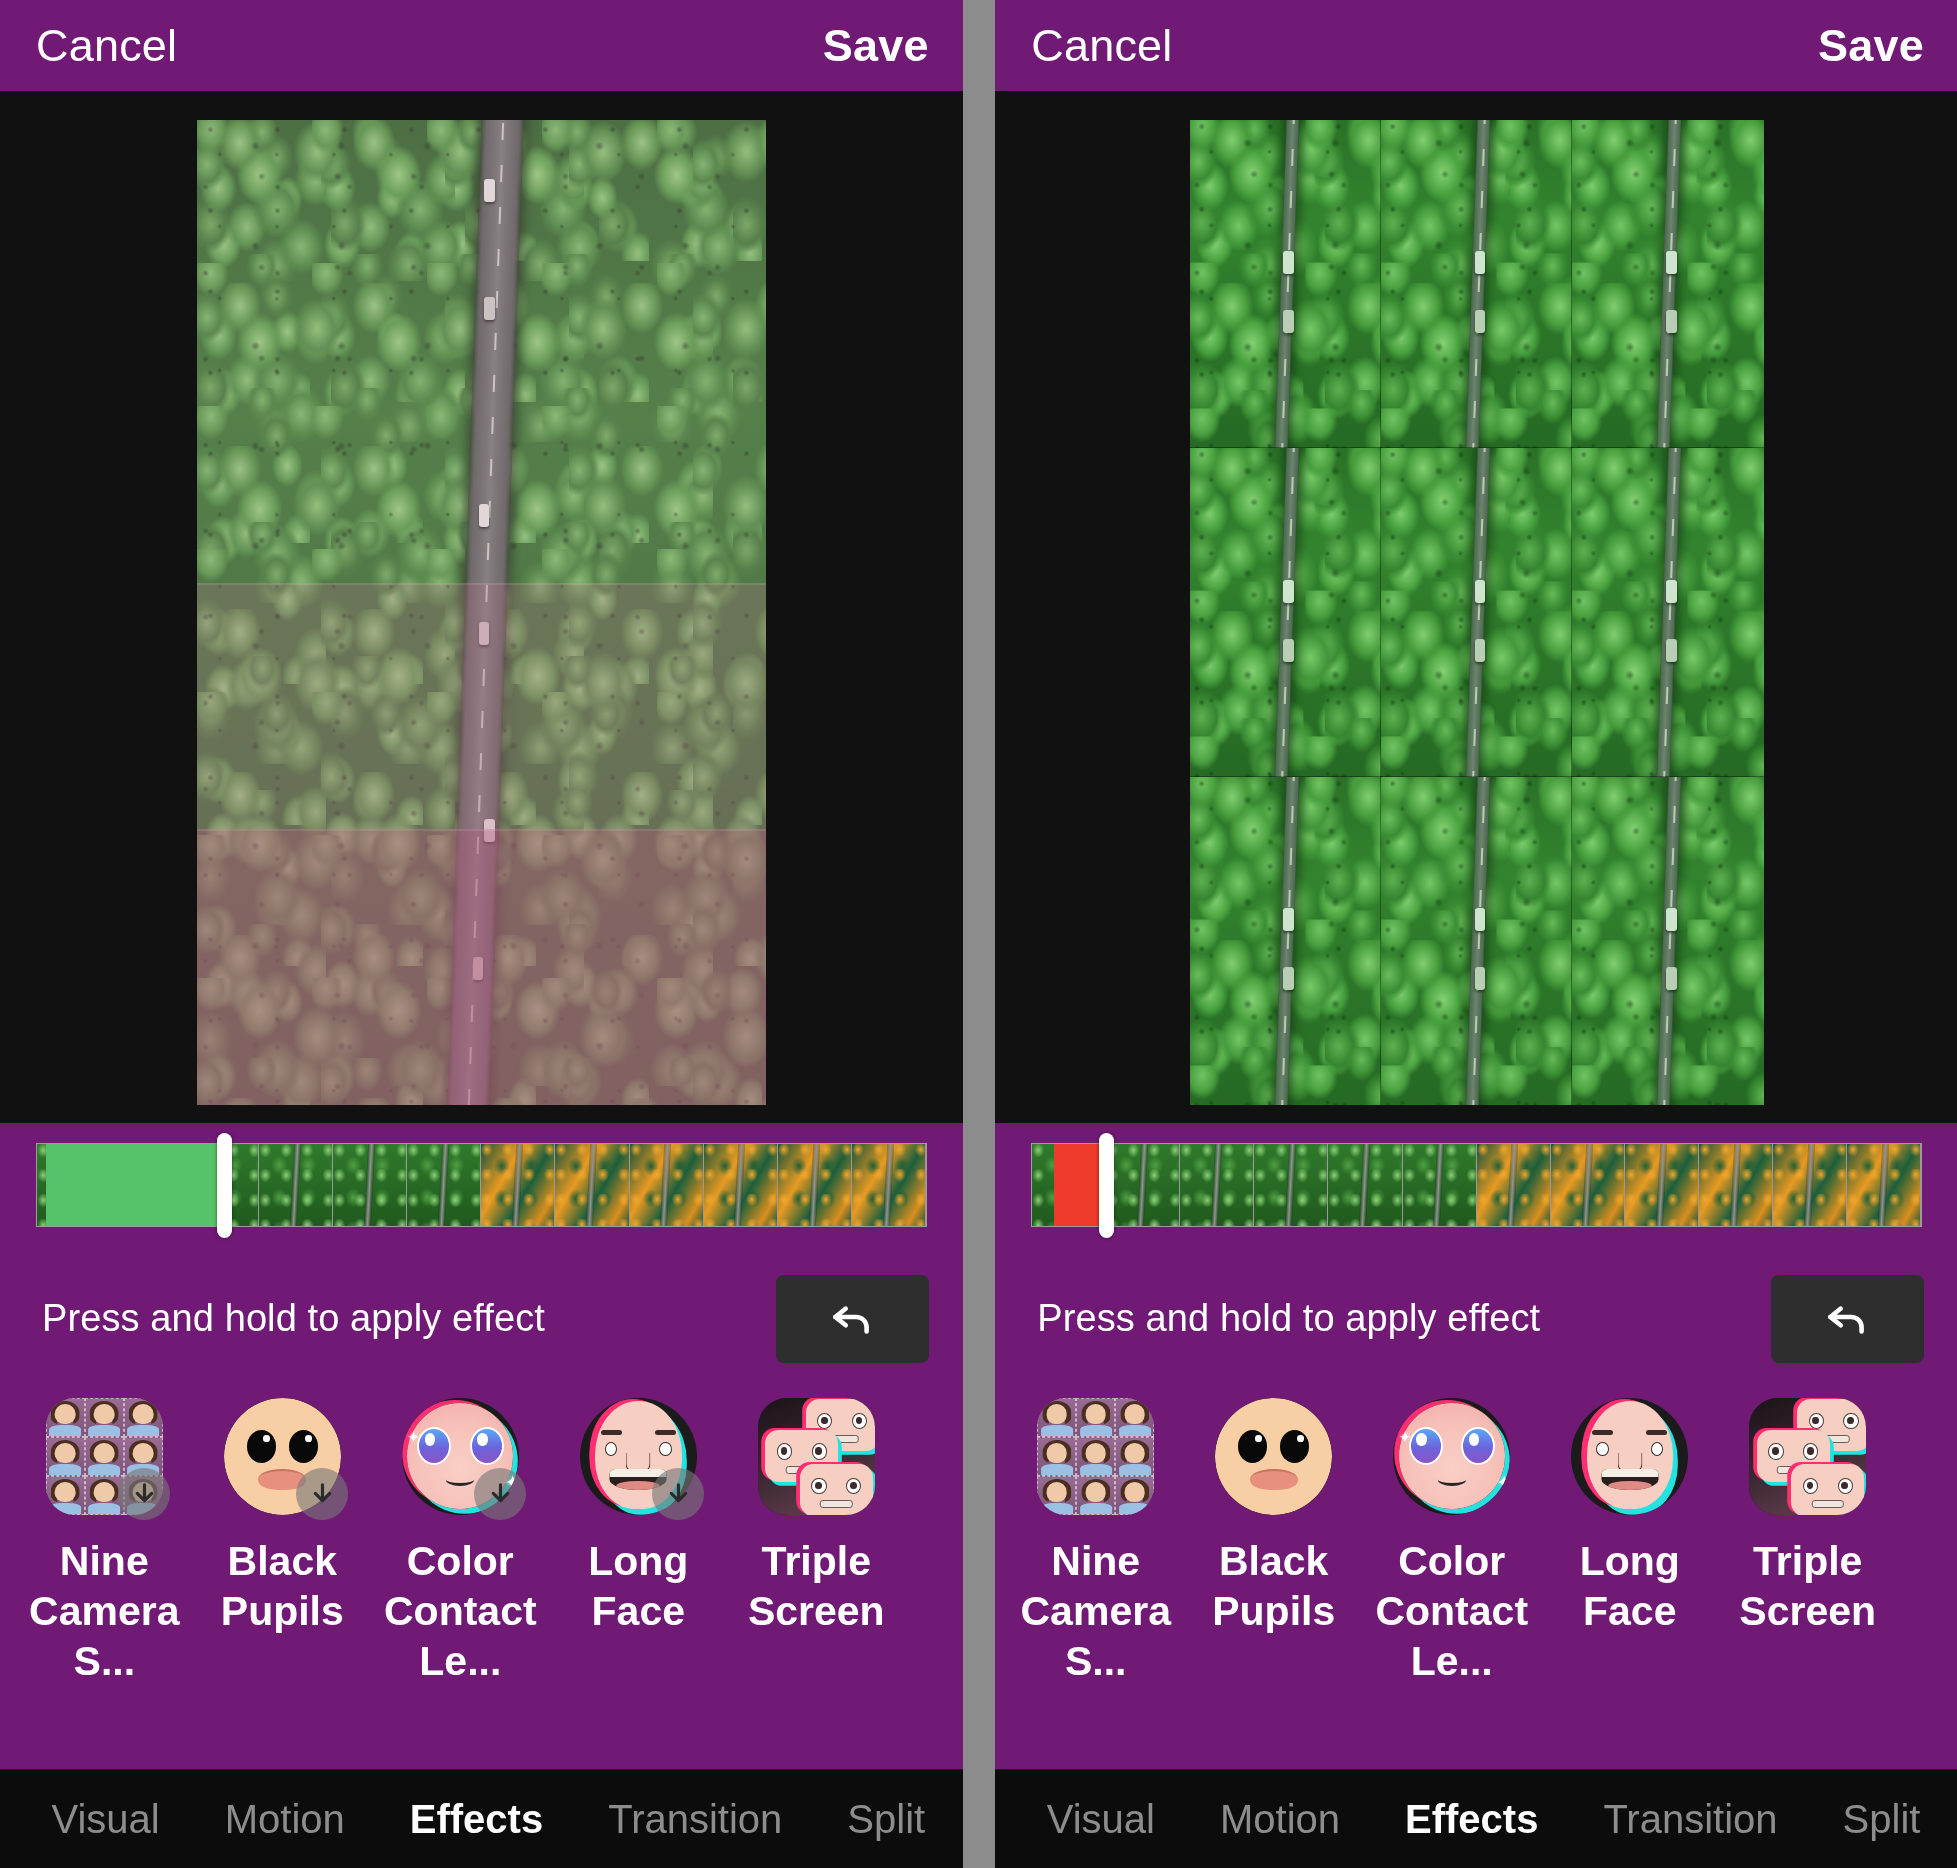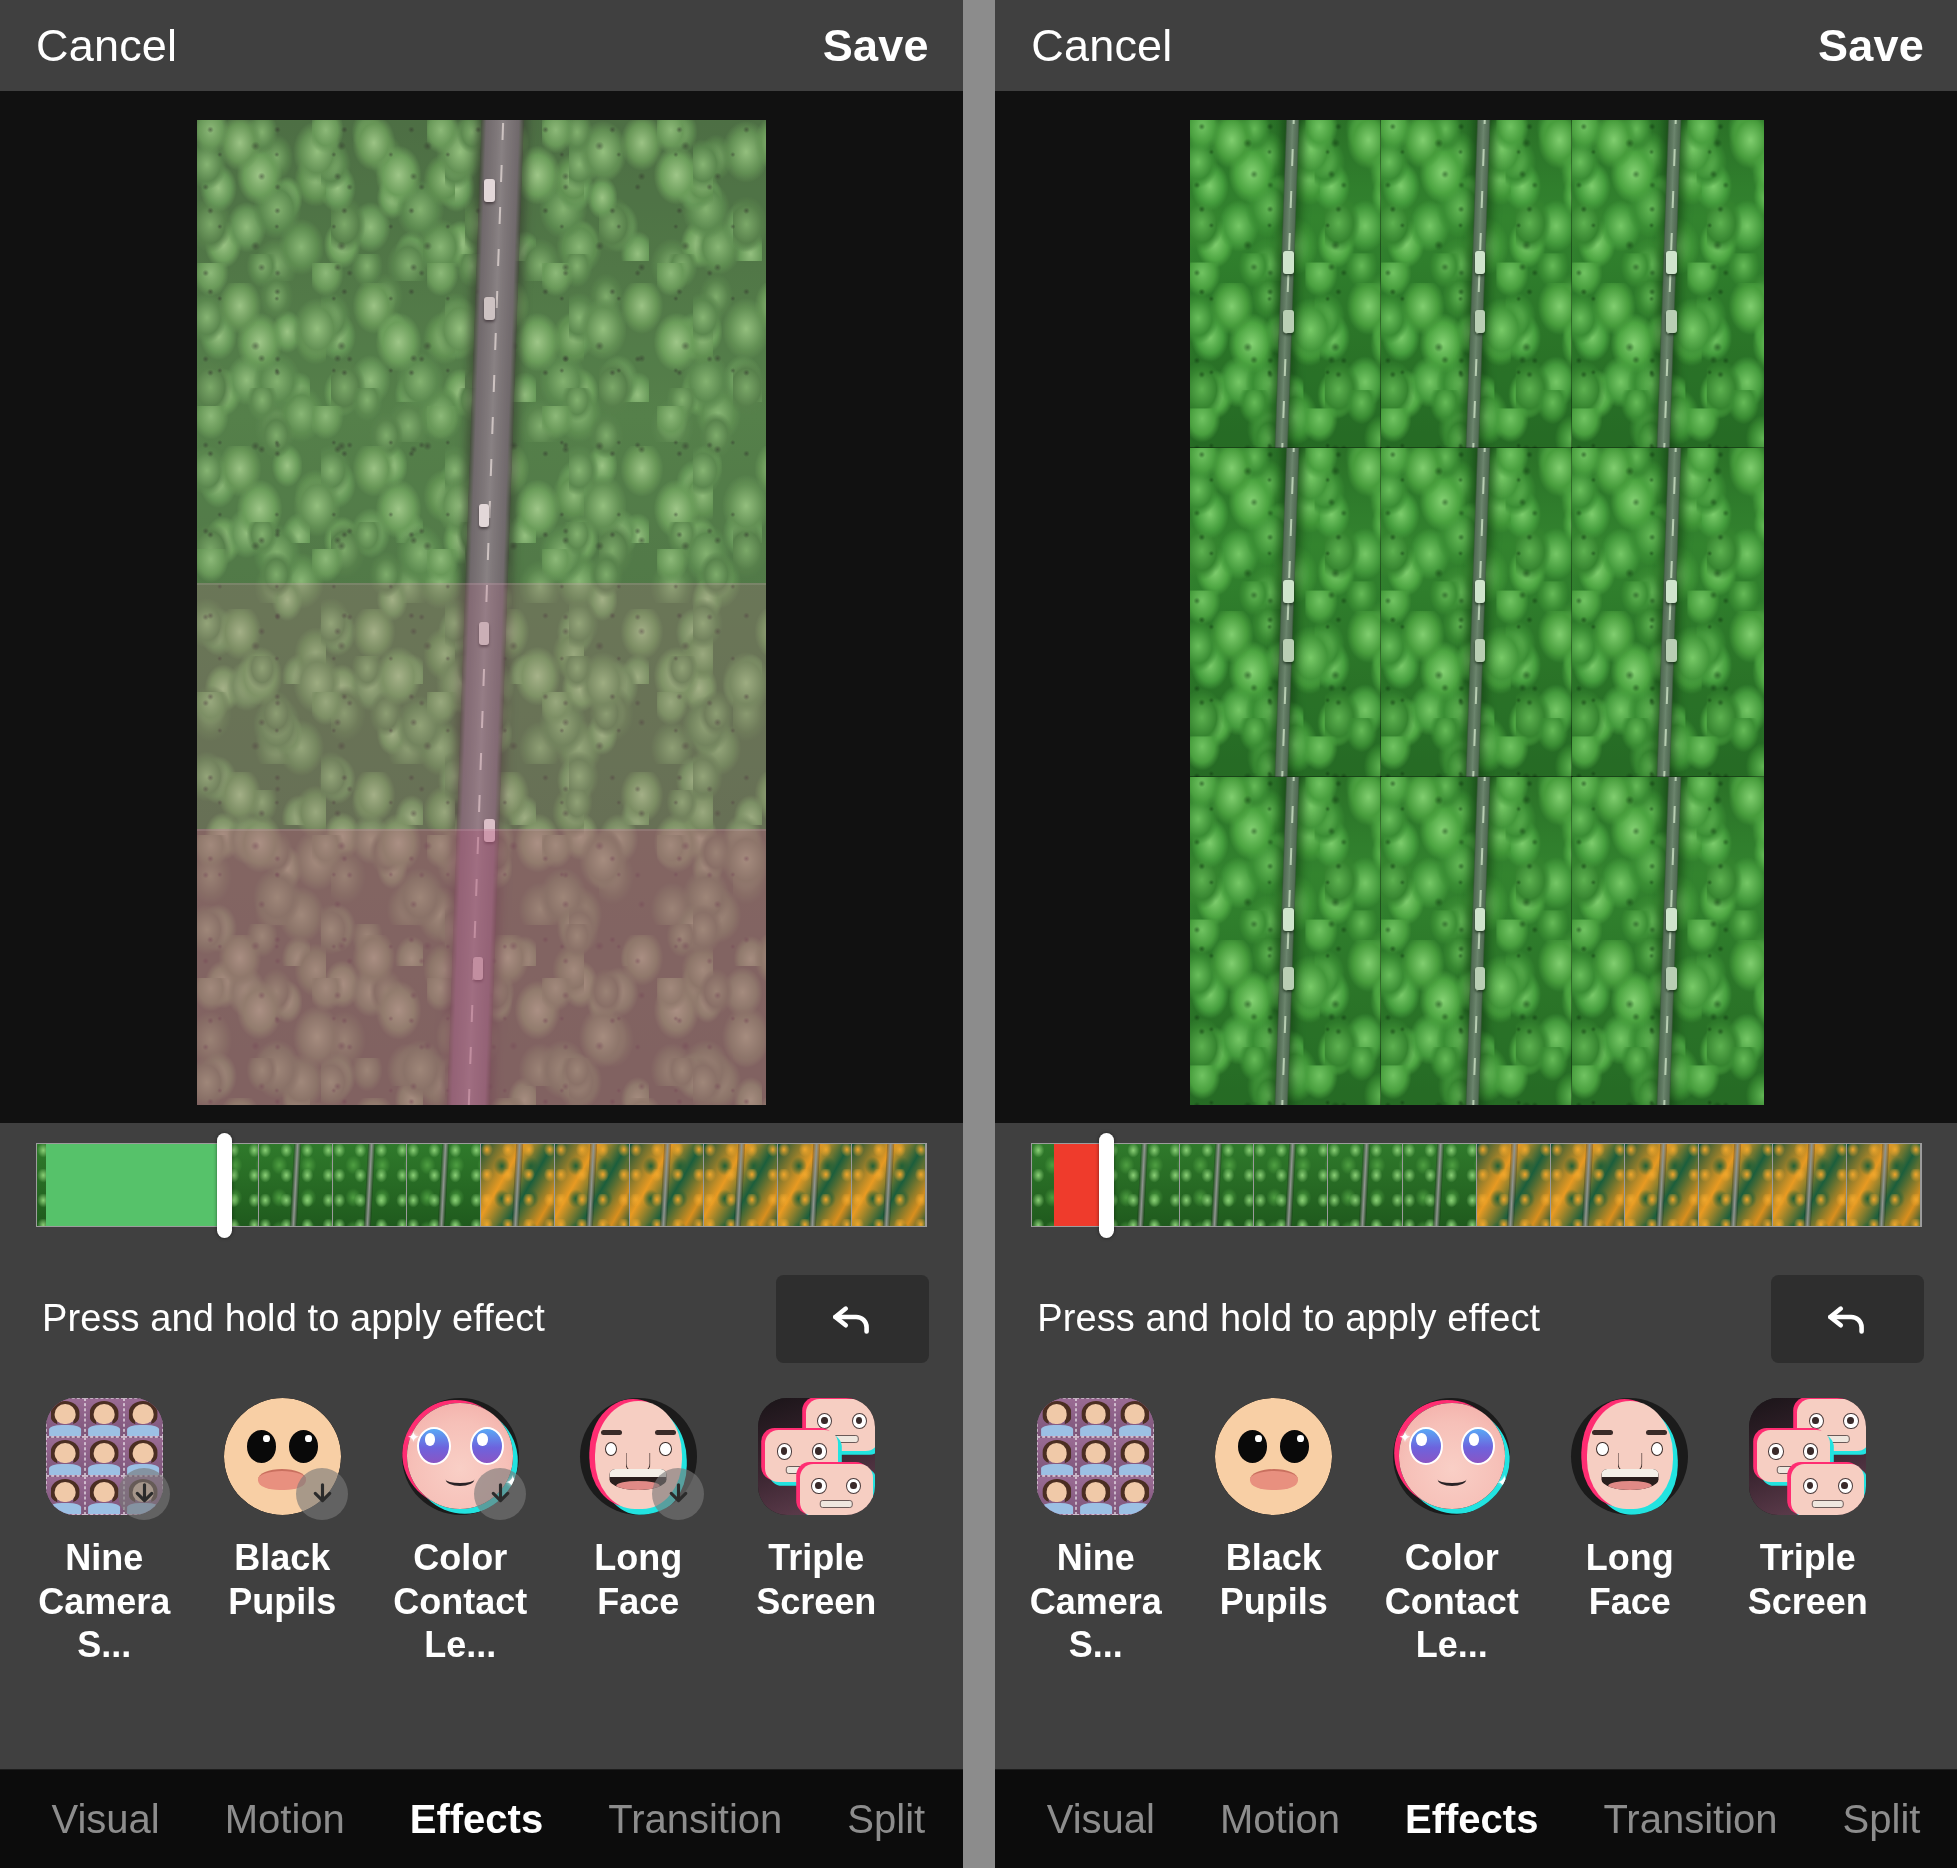--- a/index.html
+++ b/index.html
@@ -11,21 +11,21 @@
   }
   .screen {
     position: relative;
     width: 1958px; height: 1869px;
     display: flex;
     background: #000;
   }
   .panel {
     position: relative;
     height: 1869px;
-    background: #404040;
+    background: #701a75;
     overflow: hidden;
     display: flex;
     flex-direction: column;
   }
   .panel-left  { width: 963px; }
   .divider     { width: 32.5px; background: #8c8c8c; height: 1869px; }
   .panel-right { width: 963px; }
 
   
   .header {
@@ -301,21 +301,21 @@
     right: -7.6px; bottom: -5.7px;
     width: 52px; height: 52px;
     border-radius: 50%;
     background: rgba(120,120,120,.62);
     display: flex; align-items: center; justify-content: center;
     z-index: 3;
   }
   .dl-badge svg { width: 29px; height: 29px; }
   .effect-label {
     color: #ffffff;
-    font-size: 36px;
+    font-size: 41px;
     font-weight: 700;
     line-height: 1.22;
     text-align: center;
     width: 178px;
     word-break: break-word;
   }
 
   
   .nine-thumb {
     position: absolute; inset: 0;

